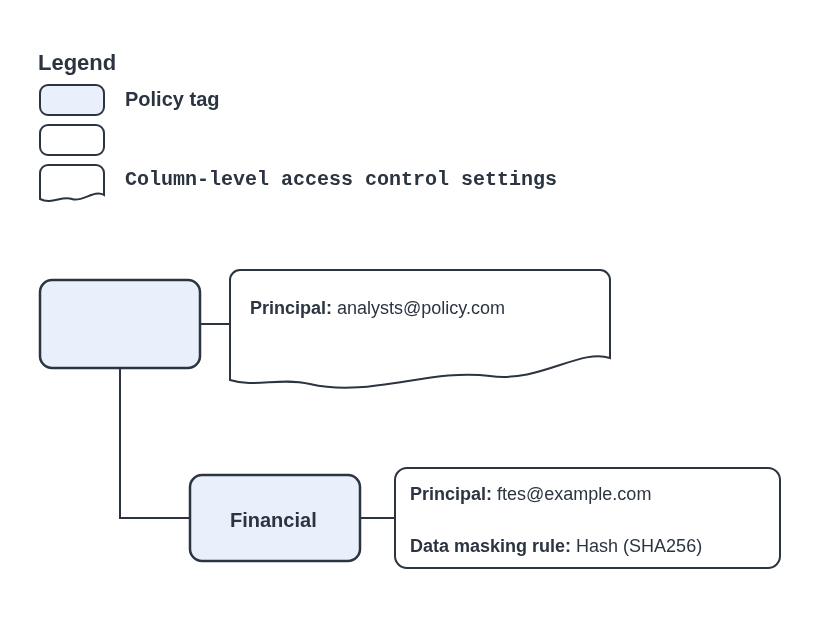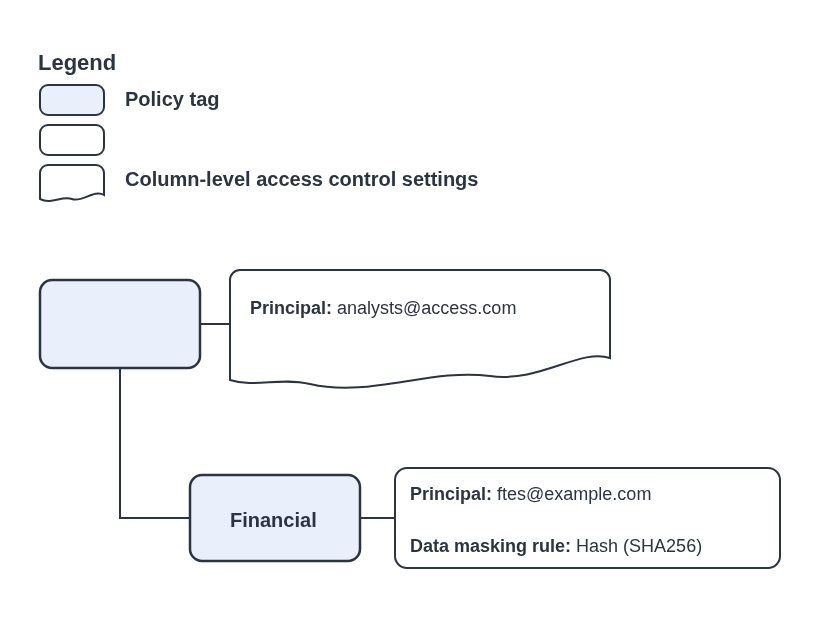--- a/index.html
+++ b/index.html
@@ -71,26 +71,26 @@
     <rect x="395" y="468" width="385" height="100" rx="12" ry="12" class="stroke fill-white" stroke-width="2"></rect>
 
     <line x1="360" y1="518" x2="395" y2="518" class="stroke" stroke-width="2"></line>
   </svg>
 
   <div class="legend-title" style="left:38px; top:50px;">Legend</div>
 
   <div class="legend-text" style="left:125px; top:88px;">Policy tag</div>
 
 
-  <div class="legend-text" style="left:125px; top:168px;">Column-level access control settings</div>
+  <div class="legend-text" style="left:125px; top:168px;font-family:Liberation Mono, monospace;">Column-level access control settings</div>
 
 
   <div class="label" style="left:250px; top:296px;">
     <span class="bold">Principal:</span>
-    <span>analysts@access.com</span>
+    <span>analysts@policy.com</span>
   </div>
 
   <div class="label bold" style="left:230px; top:507px; font-size:20px;text-align:right;">Financial</div>
 
   <div class="label" style="left:410px; top:482px;">
     <span class="bold">Principal:</span>
     <span>ftes@example.com</span>
   </div>
   <div class="label" style="left:410px; top:534px;">
     <span class="bold">Data masking rule:</span>

